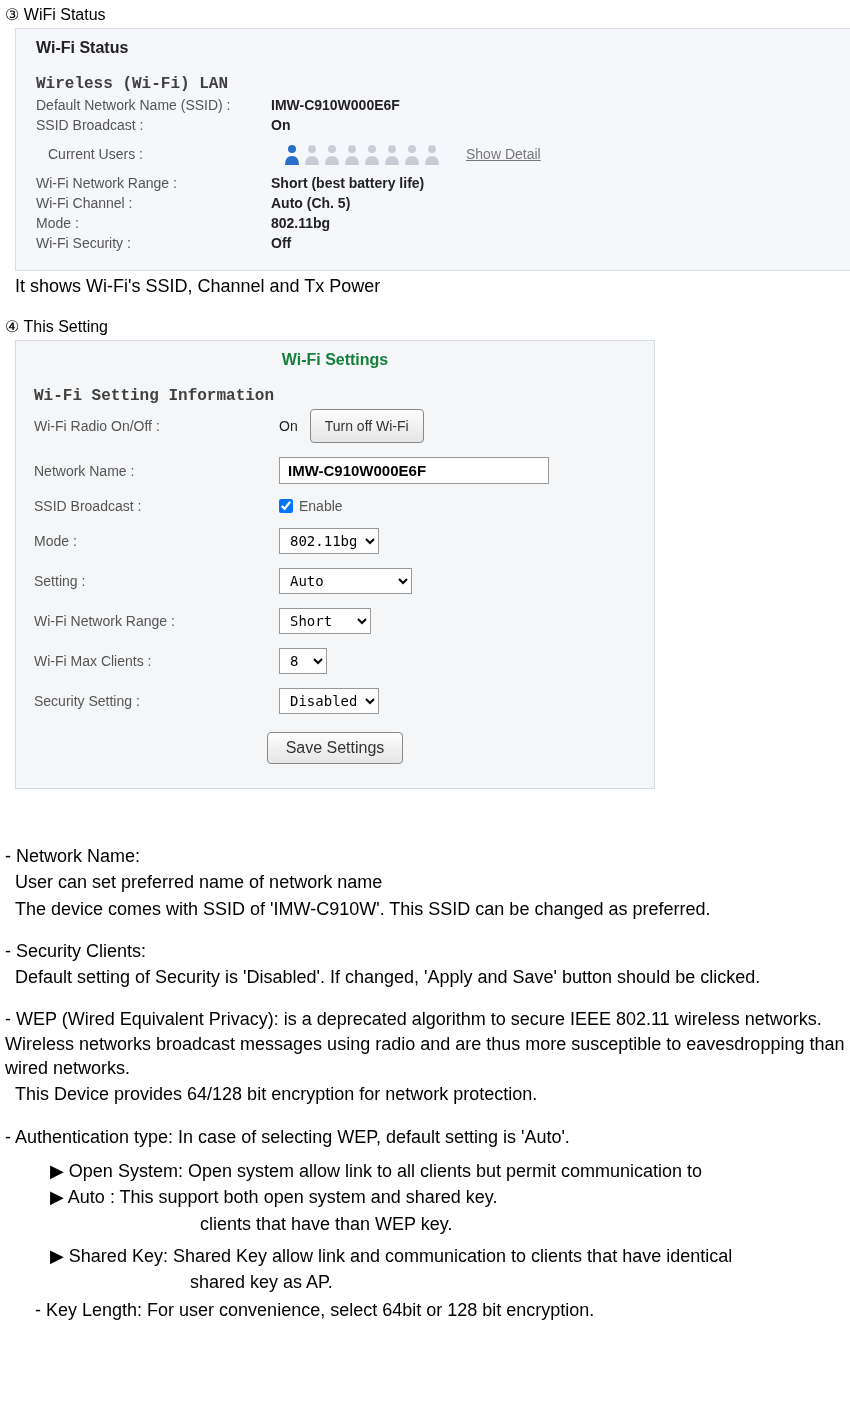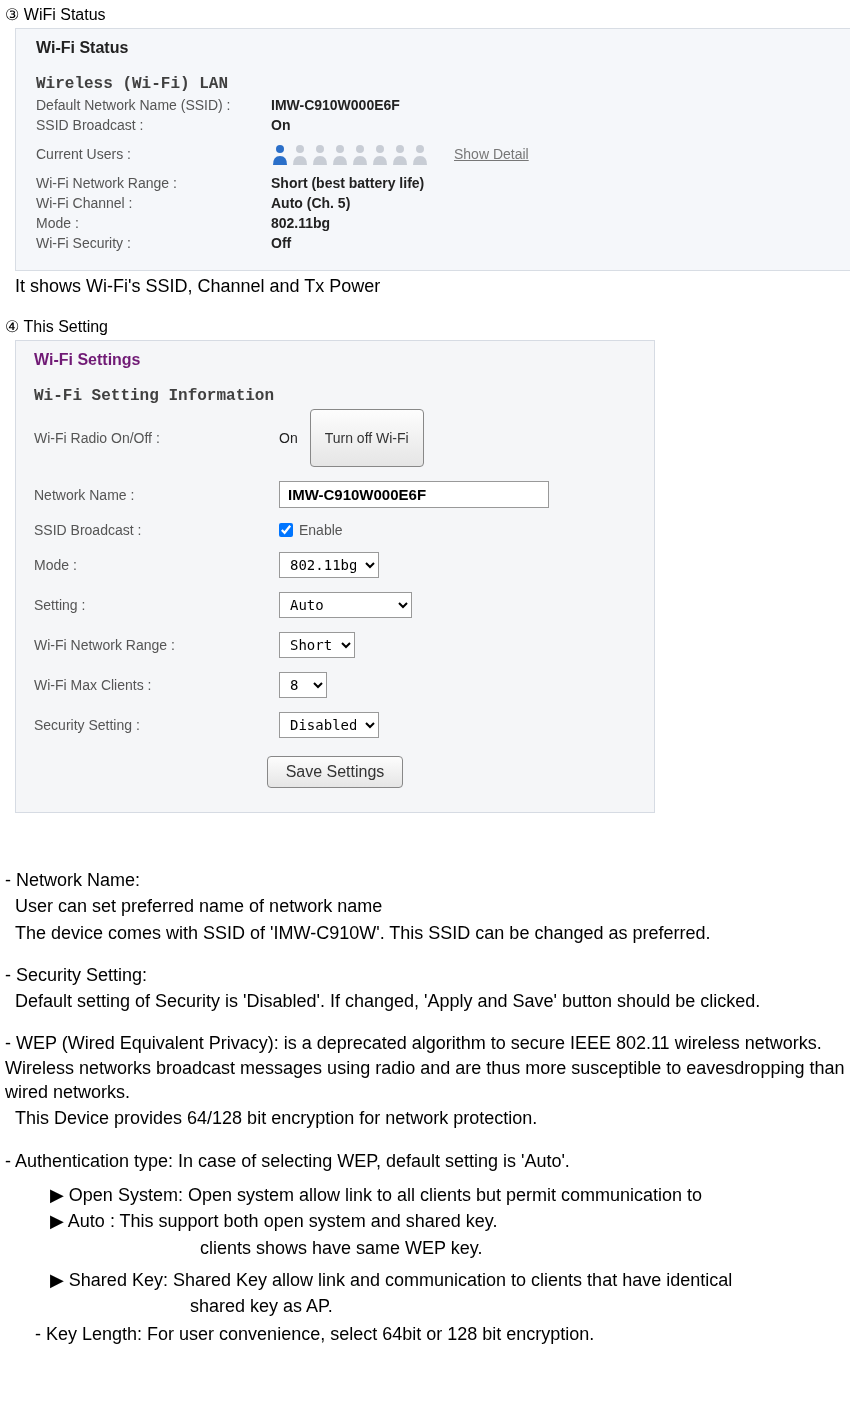--- a/index.html
+++ b/index.html
@@ -70,42 +70,43 @@
       font-size: 18px;
     }
     .settings-panel {
       background: #f5f6f8;
       border: 1px solid #d6dbe3;
       margin: 0 15px;
       padding: 10px 18px 24px 18px;
       width: 640px;
     }
     .settings-panel .panel-header {
-      color: #701a75;
+      color: #15803d;
+      text-align: center;
     }
     .settings-row {
       display: flex;
       align-items: center;
       margin-bottom: 14px;
       font-size: 14px;
       color: #555;
     }
     .settings-lbl {
       width: 245px;
       color: #555;
     }
     .on-text {
       color: #222;
       margin-right: 12px;
     }
     .gray-button {
       background: linear-gradient(#fdfdfd, #e5e5e5);
       border: 1px solid #888;
       border-radius: 4px;
-      padding: 20px 14px;
+      padding: 8px 14px;
       font-size: 14px;
       color: #333;
       cursor: pointer;
     }
     .text-input {
       border: 1px solid #999;
       padding: 4px 8px;
       font-size: 15px;
       width: 270px;
       font-weight: bold;
@@ -118,21 +119,21 @@
     }
     .select {
       border: 1px solid #999;
       padding: 3px 6px;
       background: #fff;
       font-family: monospace;
       font-size: 14px;
     }
     .select-wide { width: 133px; }
     .select-mid { width: 100px; }
-    .select-mid2 { width: 76px; }
+    .select-mid2 { width: 92px; }
     .select-small { width: 48px; }
     .save-row {
       text-align: center;
       margin-top: 18px;
     }
     .save-button {
       background: linear-gradient(#fdfdfd, #e5e5e5);
       border: 1px solid #888;
       border-radius: 4px;
       padding: 6px 18px;
@@ -174,21 +175,21 @@
   <div class="row">
     <div class="lbl">Default Network Name (SSID) :</div>
     <div class="val">IMW-C910W000E6F</div>
   </div>
 
   <div class="row">
     <div class="lbl">SSID Broadcast :</div>
     <div class="val">On</div>
   </div>
 
-  <div class="row" style="margin: 10px 0;">
+  <div class="row" style="margin: 10px 12px;">
     <div class="lbl">Current Users :</div>
     <div class="users-icons">
       <span class="user-icon">
         <svg viewBox="0 0 18 22">
             <circle cx="9" cy="6" r="4" fill="#2a6fc9"></circle>
             <path d="M2 22 Q2 13 9 13 Q16 13 16 22 Z" fill="#2a6fc9"></path>
           </svg>
       </span>
       <span class="user-icon">
         <svg viewBox="0 0 18 22">
@@ -323,35 +324,35 @@
 </div>
 
 <div class="doc-text">
   <div class="doc-section">
     <p>- Network Name:</p>
     <p class="indent1">User can set preferred name of network name</p>
     <p class="indent1">The device comes with SSID of 'IMW-C910W'. This SSID can be changed as preferred.</p>
   </div>
 
   <div class="doc-section">
-    <p>- Security Setting:</p>
+    <p>- Security Clients:</p>
     <p class="indent1">Default setting of Security is 'Disabled'. If changed, 'Apply and Save' button should be clicked.</p>
   </div>
 
   <div class="doc-section">
     <p style="padding-left:0;">- WEP (Wired Equivalent Privacy): is a deprecated algorithm to secure IEEE 802.11 wireless networks. Wireless networks broadcast messages using radio and are thus more susceptible to eavesdropping than wired networks.</p>
     <p class="indent1">This Device provides 64/128 bit encryption for network protection.</p>
   </div>
 
   <div class="doc-section" style="margin-bottom:10px;">
     <p>- Authentication type: In case of selecting WEP, default setting is 'Auto'.</p>
   </div>
 
   <p class="bullet-item" style="margin-bottom:2px;">▶ Open System: Open system allow link to all clients but permit communication to</p>
 
   <p class="bullet-item">▶ Auto : This support both open system and shared key.</p>
-  <p class="bullet-cont" style="margin-bottom:8px;">clients shows have same WEP key.</p>
+  <p class="bullet-cont" style="margin-bottom:8px;">clients that have than WEP key.</p>
 
   <p class="bullet-item" style="margin-bottom:2px;">▶ Shared Key: Shared Key allow link and communication to clients that have identical</p>
   <p class="bullet-cont" style="margin-bottom:4px; padding-left:185px;">shared key as AP.</p>
 
   <p class="key-length">- Key Length: For user convenience, select 64bit or 128 bit encryption.</p>
 </div>
 
 </body></html>

